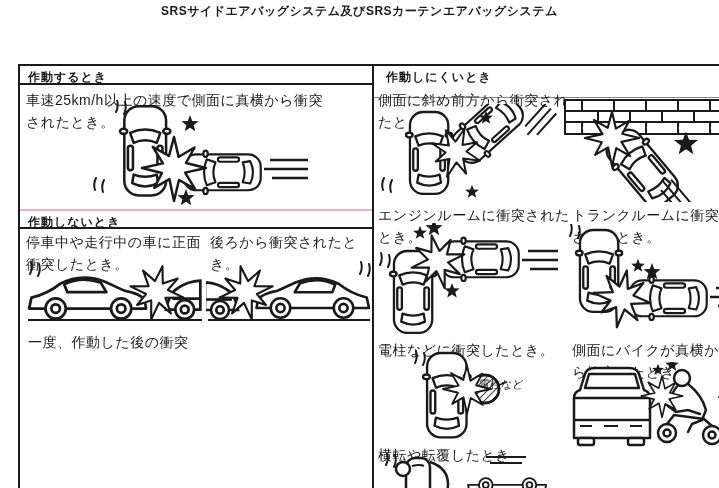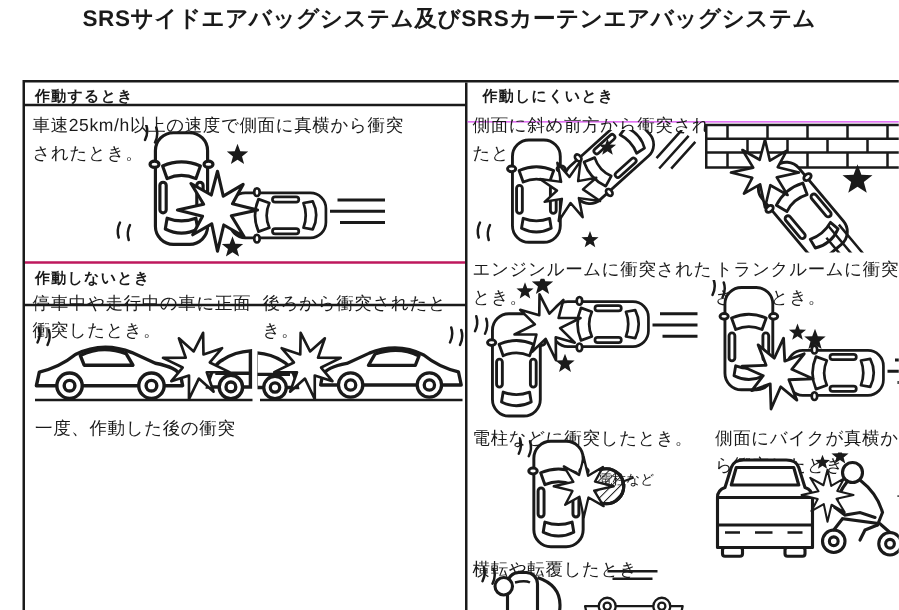--- a/index.html
+++ b/index.html
@@ -4,34 +4,34 @@
 <style>
   html,body { margin:0; padding:0; }
   body {
     width:719px; height:488px; position:relative;
     background:#ffffff; color:#1a1a1a;
     font-family:"Liberation Sans", sans-serif;
     overflow:hidden;
   }
   .title {
     position:absolute; top:3px; left:0; width:100%;
-    text-align:center; font-size:18px; font-weight:bold; letter-spacing:.5px;
+    text-align:center; font-size:12px; font-weight:bold; letter-spacing:.5px;
   }
   .frame {
     position:absolute; left:18px; top:28px; width:713px; height:456px;
     border:2px solid #1a1a1a; box-sizing:border-box;margin-top:36px;
   }
   .divider { position:absolute; left:352px; top:0; bottom:0; width:0; border-left:2px solid #1a1a1a; }
   .band {
     position:absolute; box-sizing:border-box;
     font-size:12px; font-weight:bold; letter-spacing:1px;
   }
   .band-activate   { left:0;   top:0;    width:352px; height:19px; border-bottom:2px solid #1a1a1a; padding:3px 0 0 8px; }
   .band-hard       { left:354px; top:0;  width:357px; height:32px; border-bottom:1px solid #d946ef; padding:3px 0 0 12px; }
-  .band-noactivate { left:0;   top:143px; width:352px; height:36px; border-top:2px solid #be185d; border-bottom:2px solid #1a1a1a; padding:3px 0 0 8px; }
+  .band-noactivate { left:0;   top:143px; width:352px; height:20px; border-top:2px solid #f9a8d4; border-bottom:2px solid #1a1a1a; padding:3px 0 0 8px; }
   .cap {
     position:absolute; font-size:14px; line-height:1.55; letter-spacing:.5px;
   }
   .cap-speed        { left:6px;   top:24px;  width:310px; }
   .cap-front        { left:6px;   top:166px; width:184px; }
   .cap-rear         { left:190px; top:166px; width:158px; }
   .cap-after        { left:8px;   top:266px; width:220px; }
   .cap-oblique-side { left:358px; top:24px;  width:198px; }
   .cap-oblique-front{ left:554px; top:24px;  width:158px; }
   .cap-engine       { left:358px; top:139px; width:192px; }

